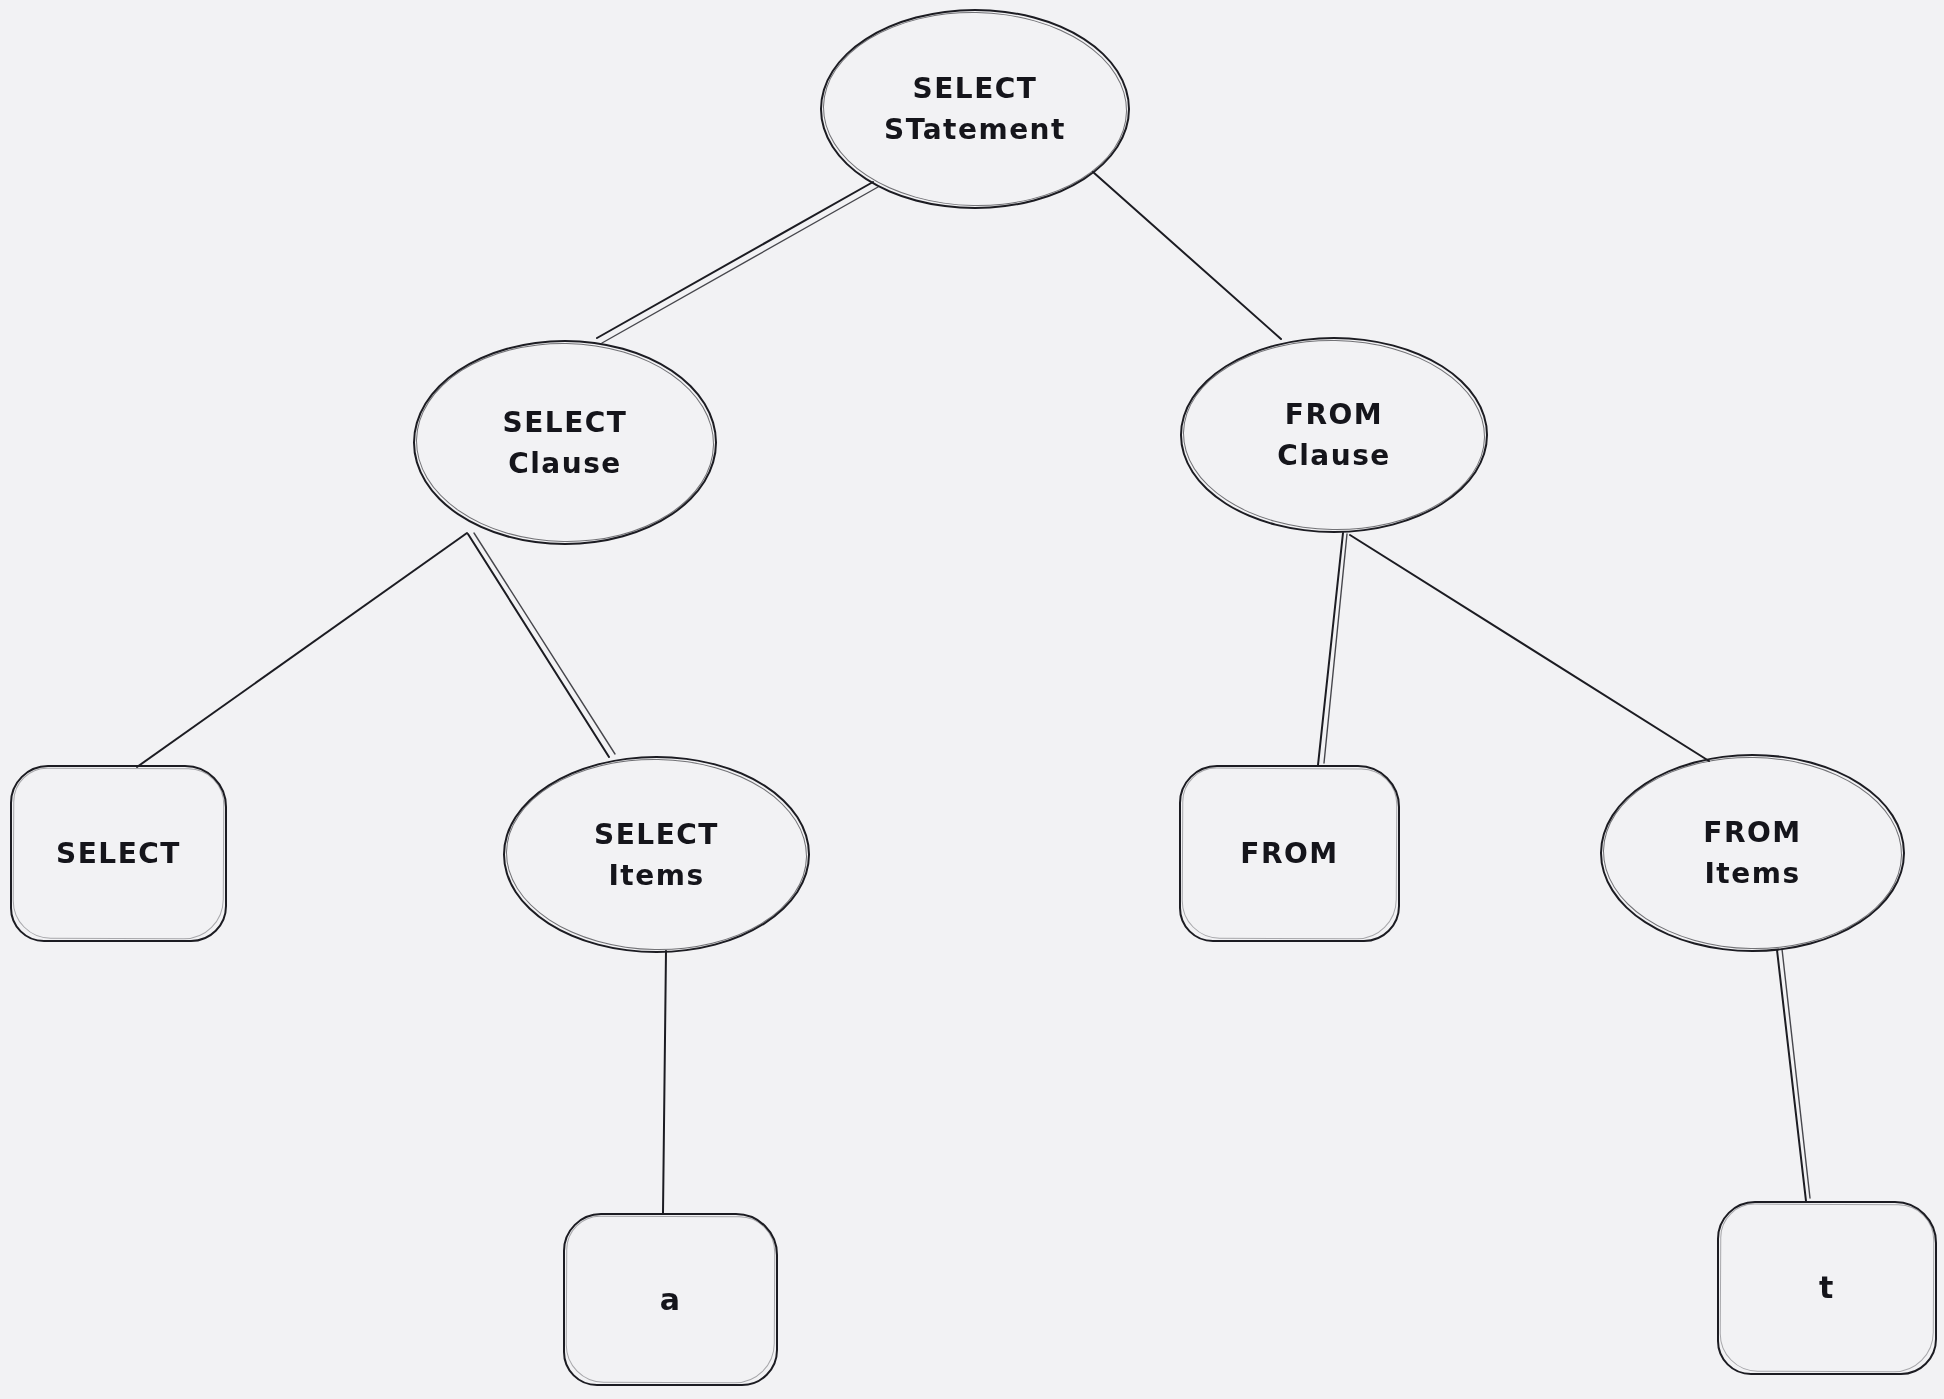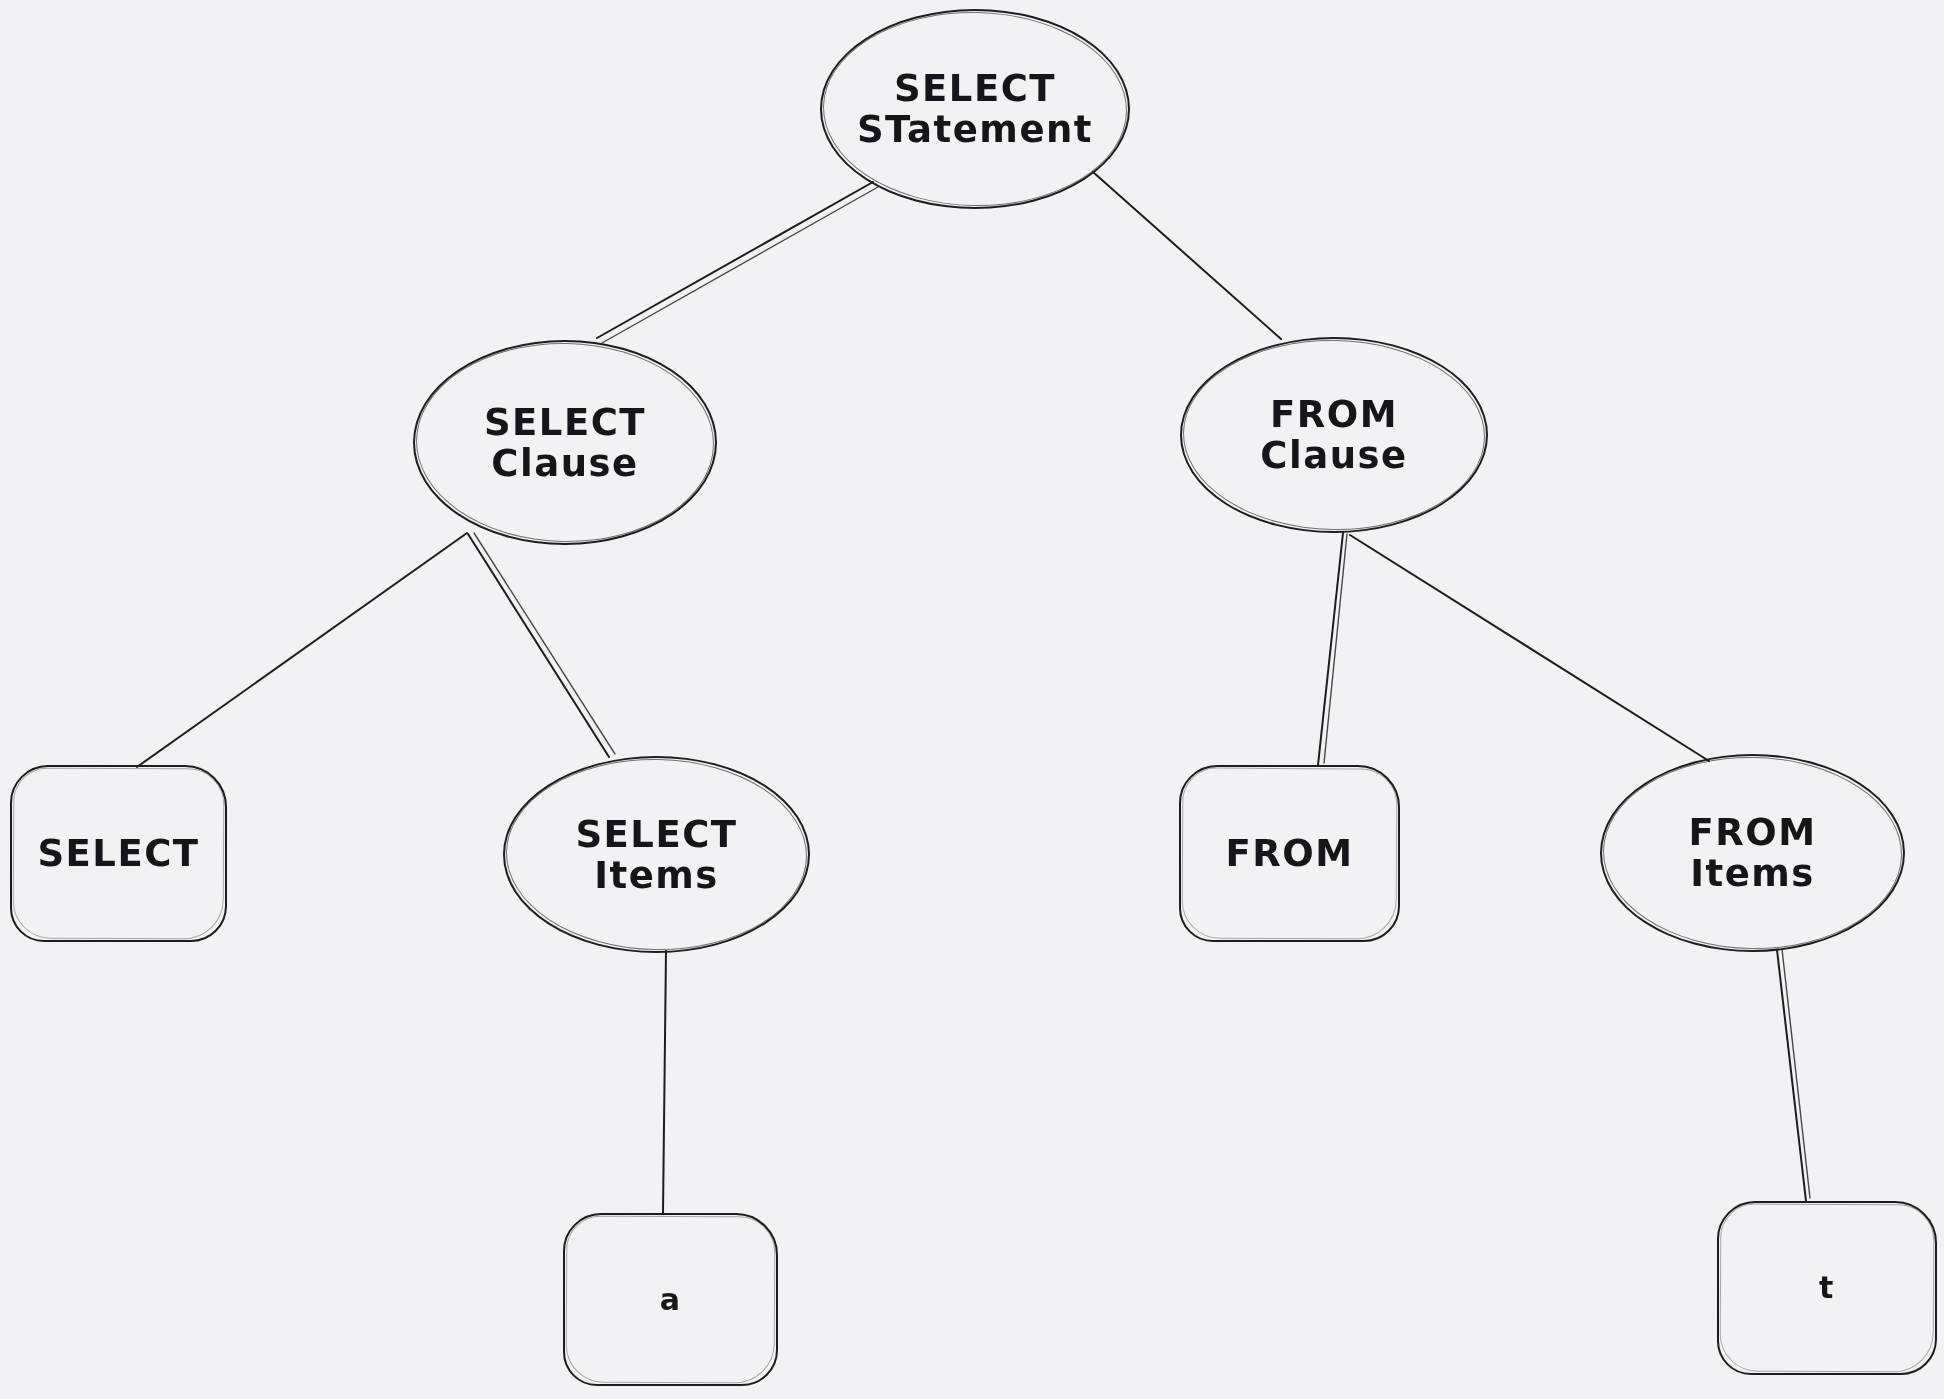--- a/index.html
+++ b/index.html
@@ -59,21 +59,21 @@
   .rect::after {
     content: "";
     position: absolute;
     inset: 1px;
     border: 1px solid rgba(28,28,34,0.35);
     border-radius: 34px 36px 40px 38px;
     transform: rotate(0.3deg);
     pointer-events: none;
   }
   .node-label {
-    font-size: 37px;
+    font-size: 28px;
     font-weight: 600;
     line-height: 41px;
     letter-spacing: 1.5px;
     color: #15151b;
     text-align: center;
     white-space: pre-line;
     user-select: none;
   }
   .leaf-label {
     font-size: 30px;

